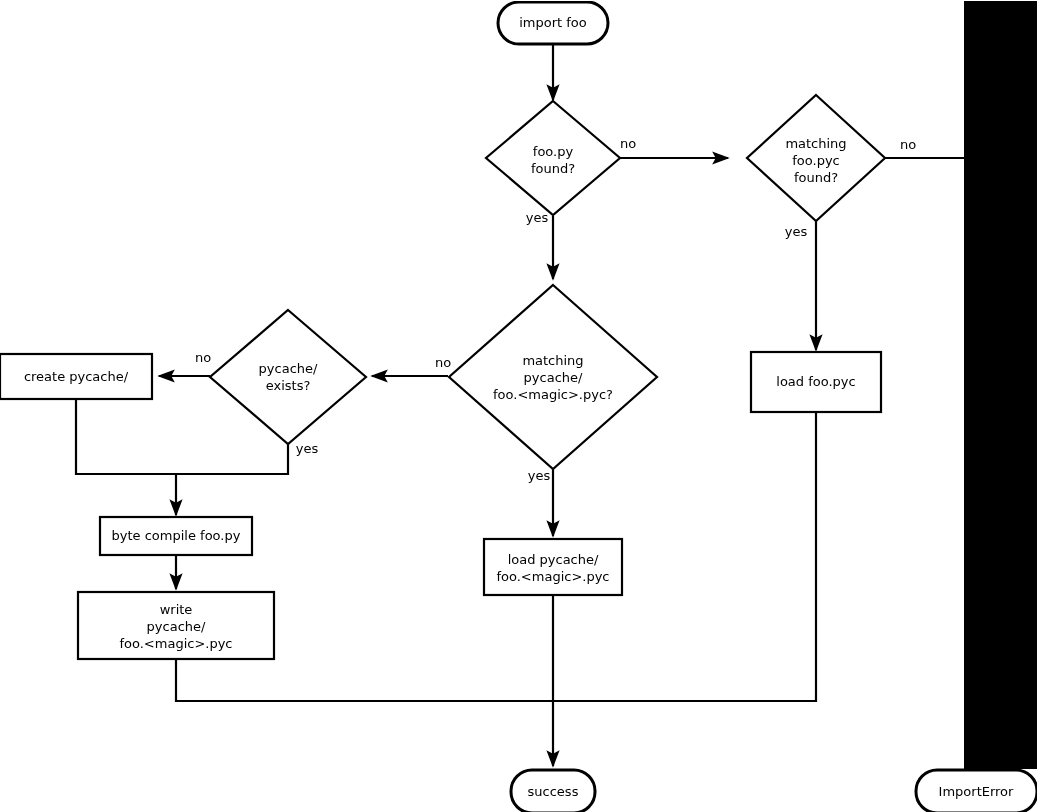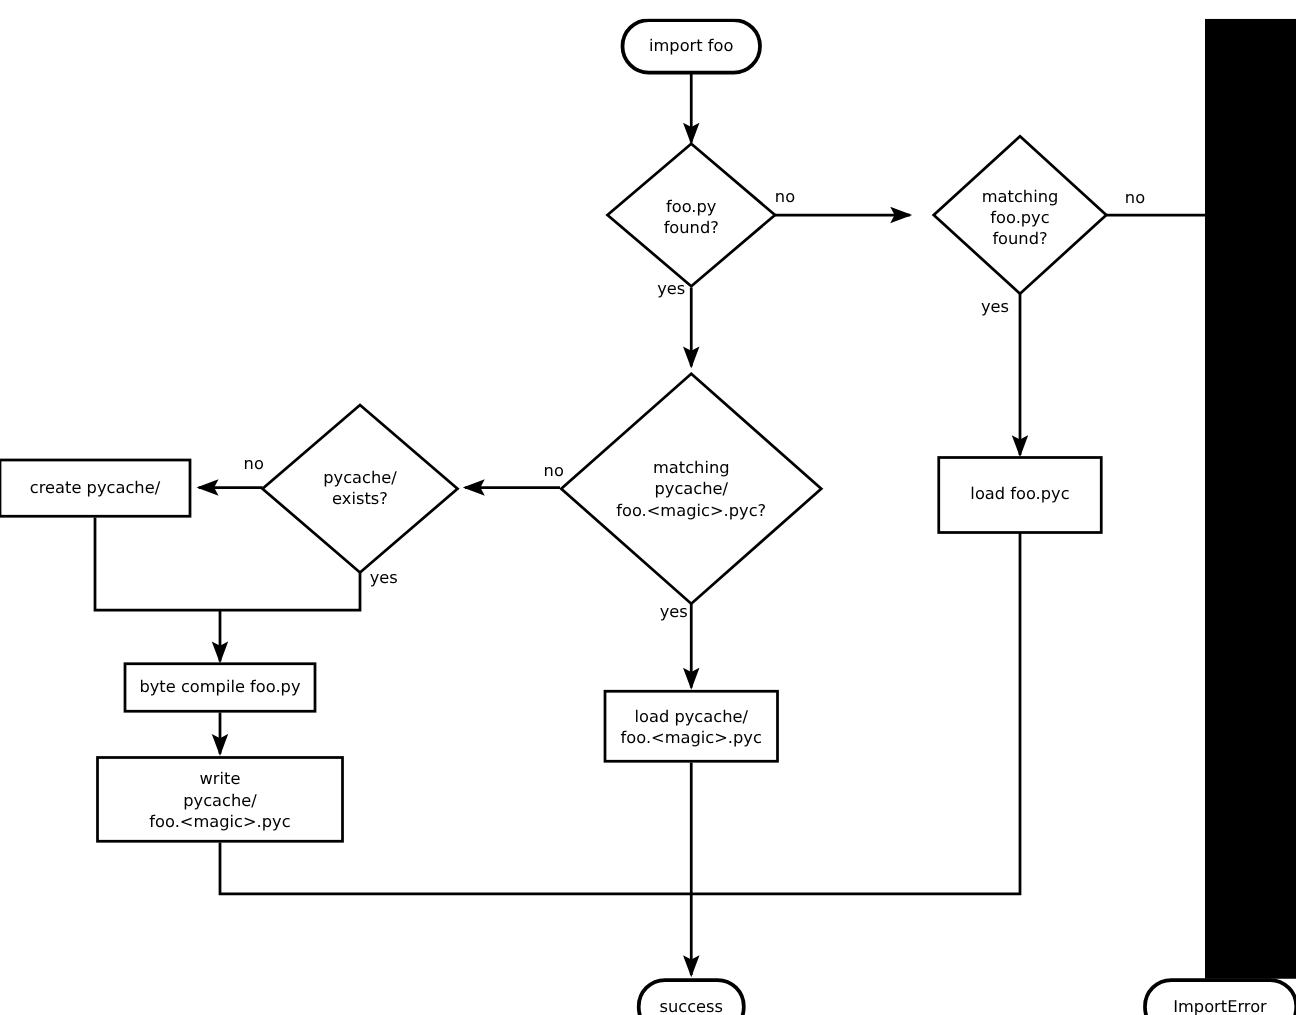--- a/index.html
+++ b/index.html
@@ -9,21 +9,21 @@
   }
   body {
     width: 1037px;
     height: 812px;
     overflow: hidden;
     font-family: "DejaVu Sans", sans-serif;
     position: relative;
   }
   #canvas {
     position: absolute;
-    left: 0; top: 15px;
+    left: 0; top: 1px;
     width: 1037px;
     height: 668px;
   }
   svg text {
     font-family: "DejaVu Sans", sans-serif;
     font-size: 13px;
     fill: #000000;
     text-anchor: middle;
     dominant-baseline: middle;
   }

